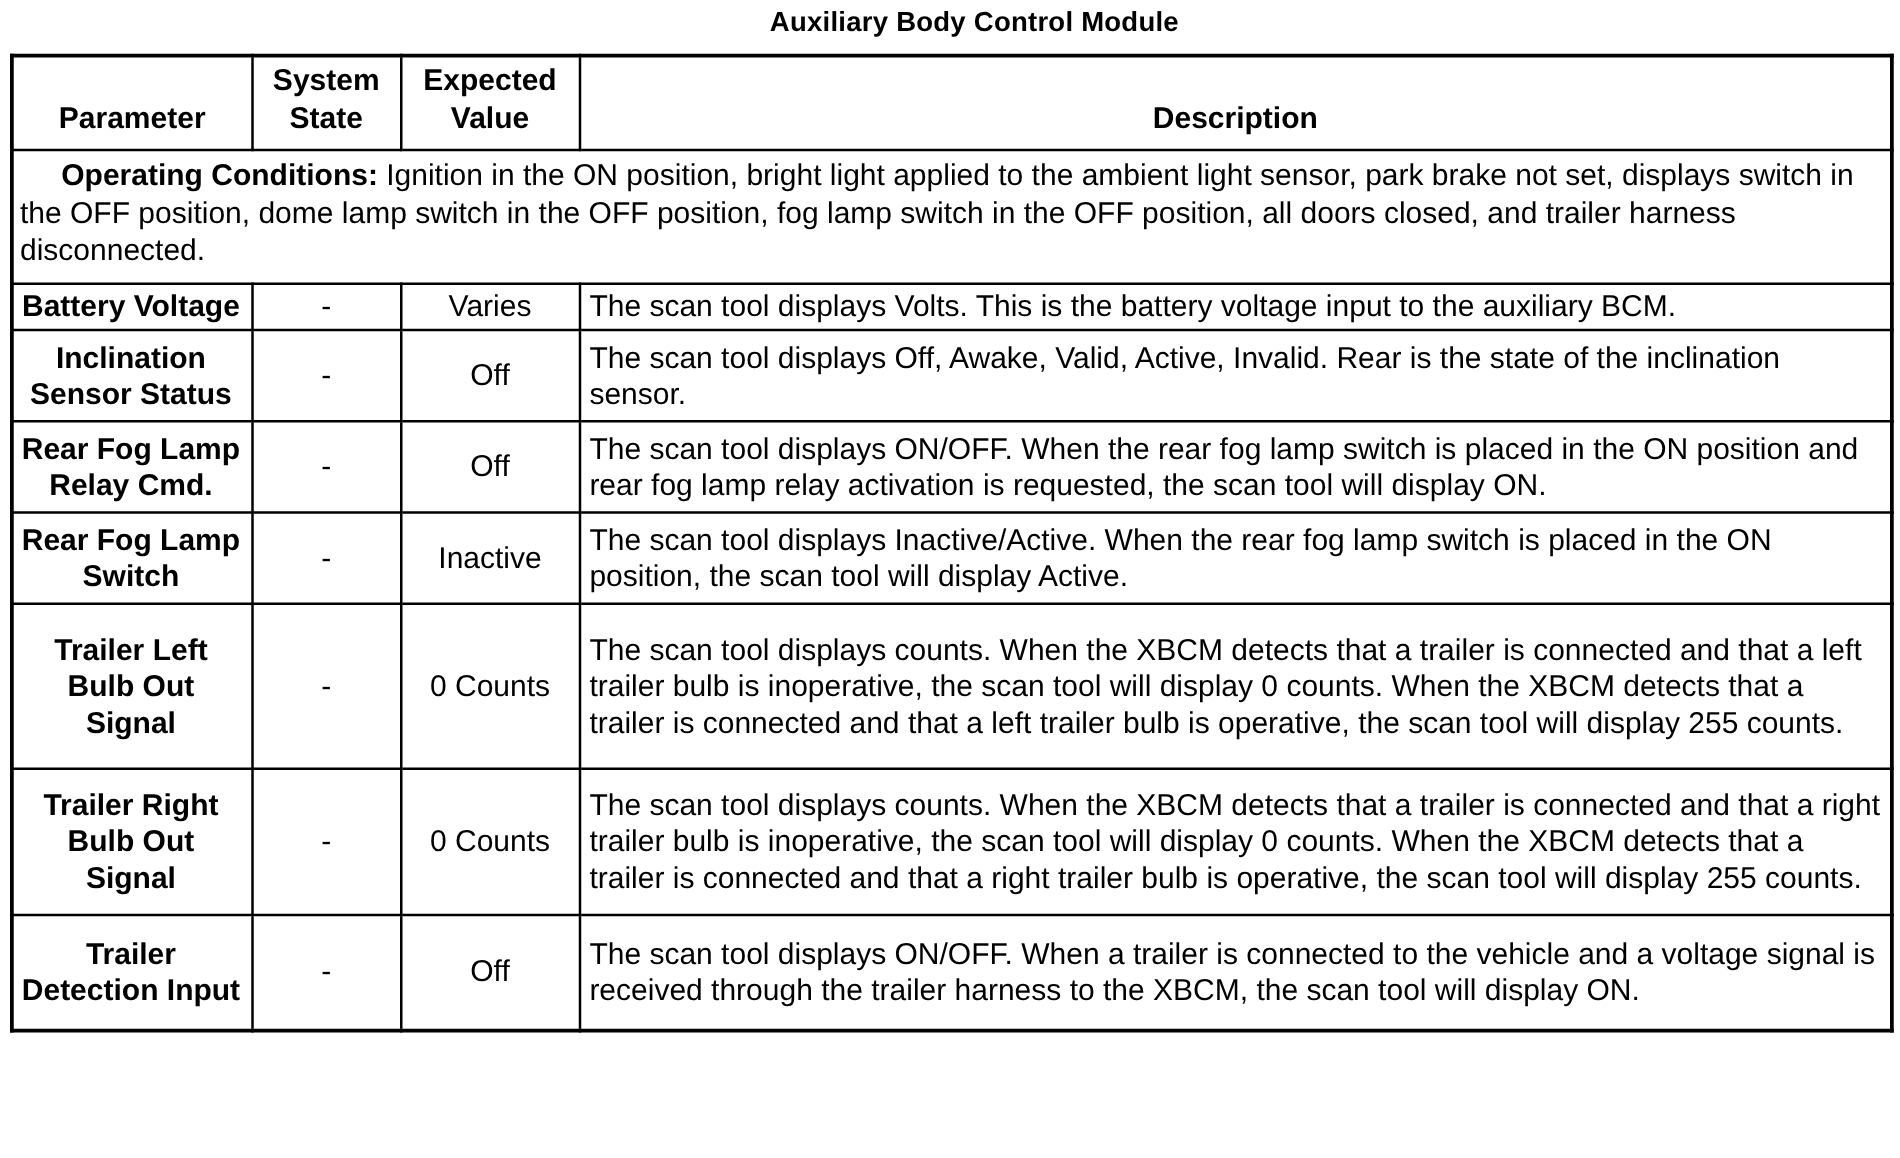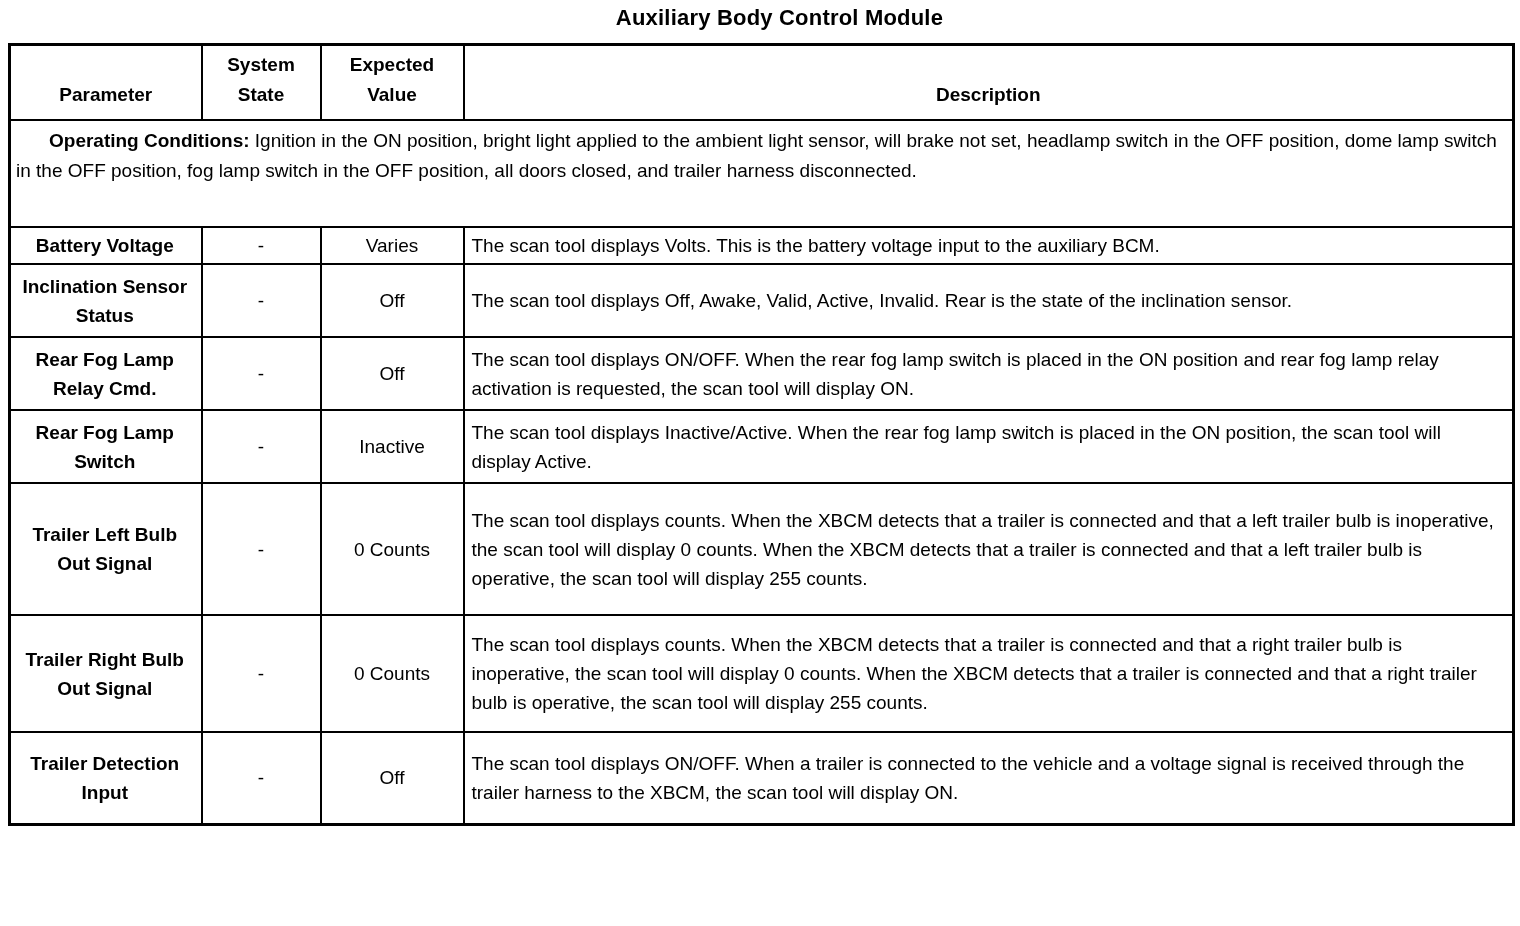--- a/index.html
+++ b/index.html
@@ -27,21 +27,21 @@
   }
   table.data-table {
     border-collapse: collapse;
     table-layout: fixed;
     width: 1504px;
     margin: 12px 0 0 8px;
     border: 3px solid #000000;
   }
   th, td {
     border: 2px solid #000000;
-    font-size: 19px;
+    font-size: 24px;
     overflow: hidden;
   }
   th {
     font-weight: bold;
     text-align: center;
     vertical-align: bottom;
     padding: 4px 6px 9px 6px;
     line-height: 30px;
   }
   td {
@@ -86,21 +86,21 @@
     <thead>
       <tr class="h-header">
         <th>Parameter</th>
         <th>System State</th>
         <th>Expected Value</th>
         <th>Description</th>
       </tr>
     </thead>
     <tbody>
       <tr class="oc-row h-oc">
-        <td colspan="4"><span class="oc-label">Operating Conditions:</span><span> Ignition in the ON position, bright light applied to the ambient light sensor, will brake not set, headlamp switch in the OFF position, dome lamp switch in the OFF position, fog lamp switch in the OFF position, all doors closed, and trailer harness disconnected.</span></td>
+        <td colspan="4"><span class="oc-label">Operating Conditions:</span><span> Ignition in the ON position, bright light applied to the ambient light sensor, park brake not set, displays switch in the OFF position, dome lamp switch in the OFF position, fog lamp switch in the OFF position, all doors closed, and trailer harness disconnected.</span></td>
       </tr>
 
       <tr class="h-r1">
         <td class="param">Battery Voltage</td>
         <td class="center">-</td>
         <td class="center">Varies</td>
         <td class="desc">The scan tool displays Volts. This is the battery voltage input to the auxiliary BCM.</td>
       </tr>
 
       <tr class="h-r2">

